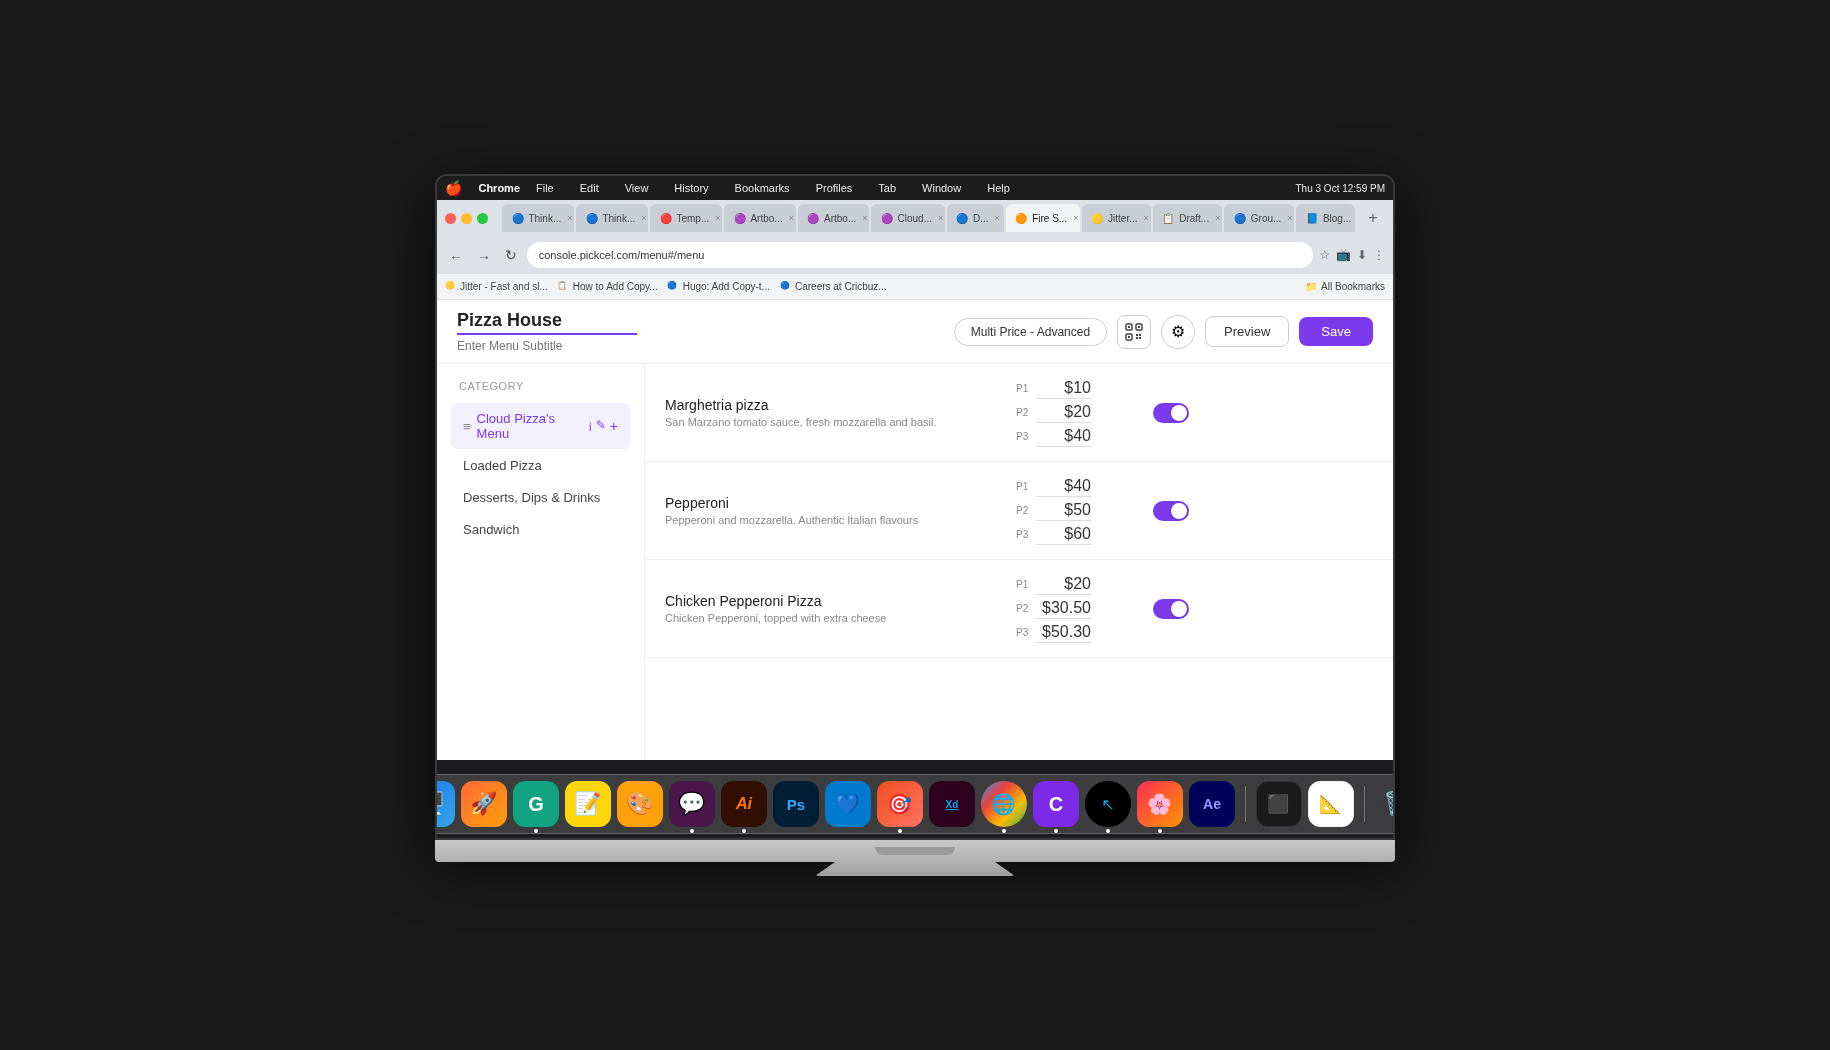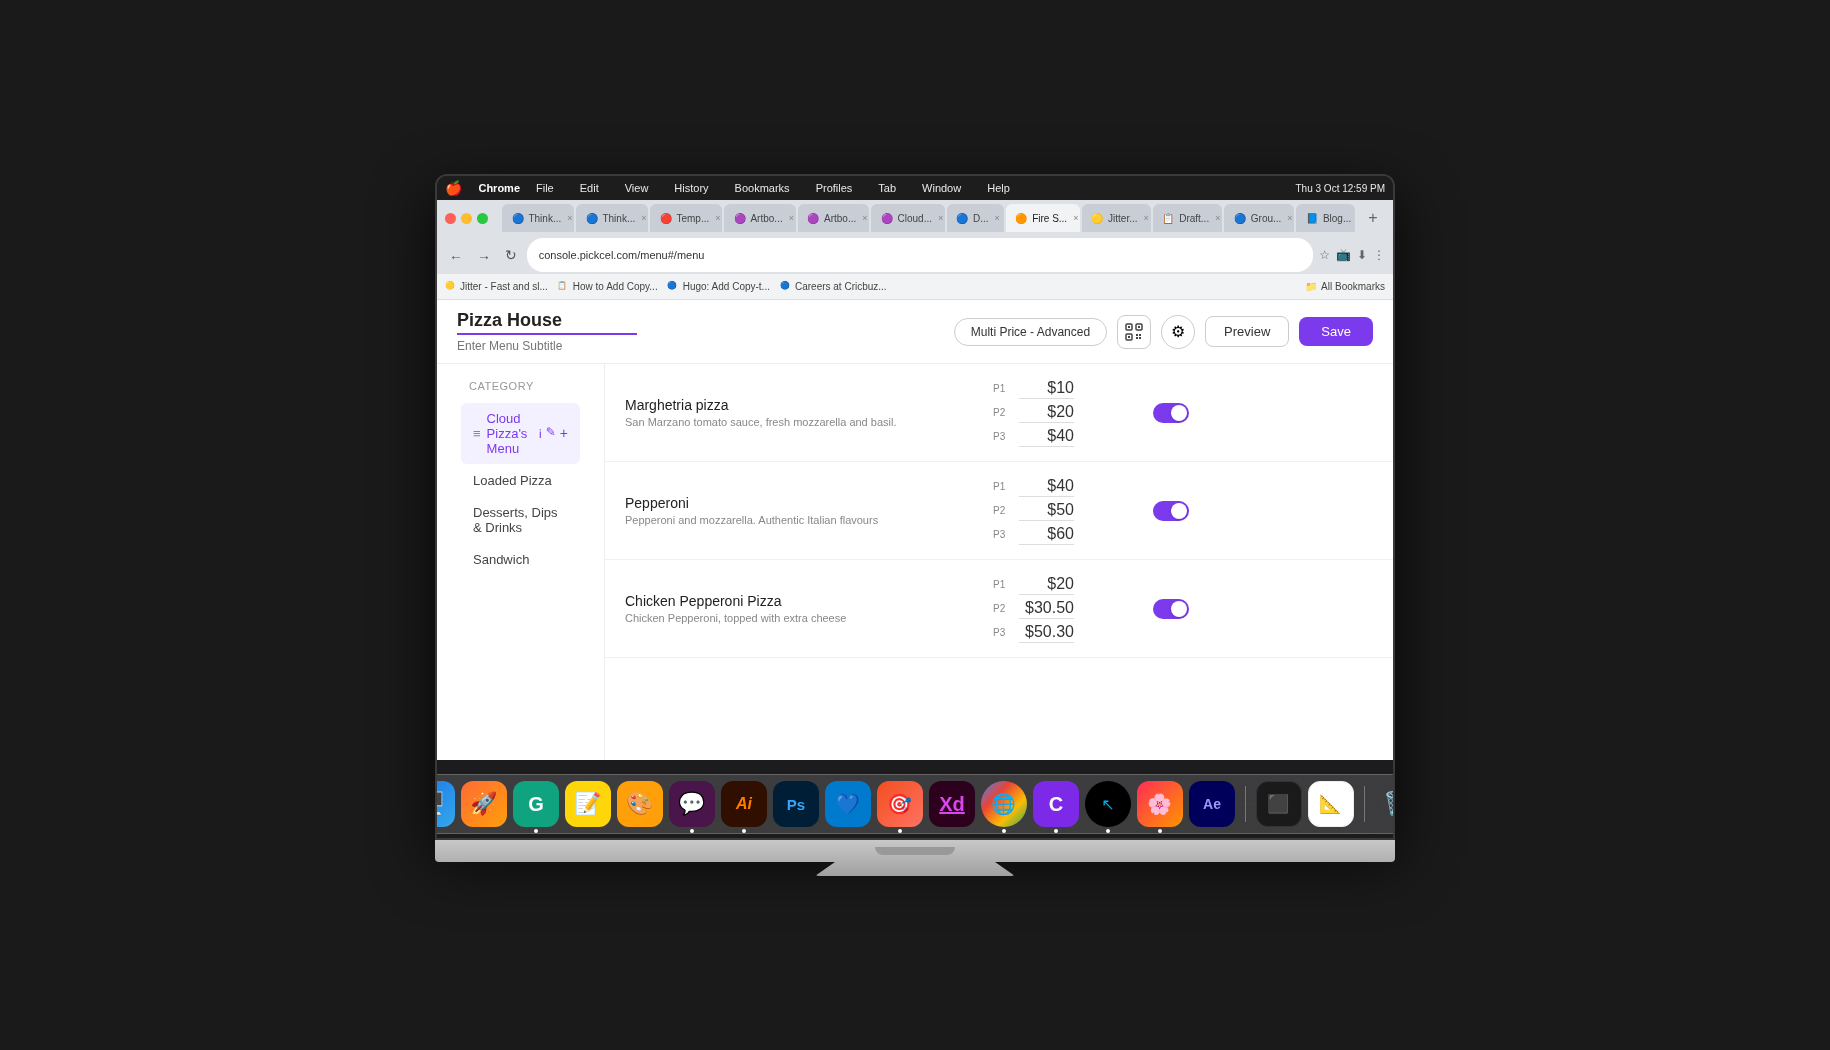--- a/index.html
+++ b/index.html
@@ -97,21 +97,21 @@
       align-items: center;
       padding: 0 8px;
       gap: 6px;
     }
     .nav-btn { font-size: 14px; color: #555; cursor: pointer; padding: 2px 4px; }
     .address-input {
       flex: 1;
       background: #fff;
       border: none;
       border-radius: 16px;
-      height: 34px;
+      height: 26px;
       padding: 0 12px;
       font-size: 11px;
       color: #333;
       outline: none;
     }
     .addr-icons { display: flex; gap: 6px; font-size: 12px; color: #666; }
 
     
     .bookmarks-bar {
       background: #f1f3f4;
@@ -226,23 +226,23 @@
     }
 
     
     .main-content {
       display: flex;
       flex: 1;
     }
 
     
     .sidebar {
-      width: 168px;
+      width: 208px;
       border-right: 1px solid #eee;
-      padding: 16px 16px;
+      padding: 16px 6px;
     }
     .sidebar-header {
       font-size: 11px;
       color: #999;
       padding: 0 16px 10px;
       font-weight: 500;
       text-transform: uppercase;
       letter-spacing: 0.5px;
     }
     .category-item {
@@ -283,21 +283,21 @@
     .menu-item-row {
       display: grid;
       grid-template-columns: 1fr 160px 120px 100px;
       padding: 14px 20px;
       border-bottom: 1px solid #f0f0f0;
       align-items: center;
     }
     .item-name { font-size: 14px; font-weight: 500; color: #222; margin-bottom: 3px; }
     .item-desc { font-size: 11px; color: #888; }
     .price-list { display: flex; flex-direction: column; gap: 3px; }
-    .price-row { display: flex; align-items: center; gap: 6px; font-size: 11px; }
+    .price-row { display: flex; align-items: center; font-size: 11px; margin-left: 23px; }
     .price-label { color: #888; font-size: 10px; min-width: 20px; }
     .price-input {
       border: none;
       border-bottom: 1px solid #ddd;
       font-size: 16px;
       color: #333;
       width: 55px;
       outline: none;
       background: transparent;
       padding: 1px 0;
@@ -699,21 +699,21 @@
           <span style="font-size:15px; font-weight:700; color:#31a8ff;">Ps</span>
         </div>
         <div class="dock-icon" style="background: #007acc;">
           <span style="font-size:20px;">💙</span>
         </div>
         <div class="dock-icon" style="background: linear-gradient(135deg, #f24e1e, #ff7262);">
           <span style="font-size:20px;">🎯</span>
           <div class="dock-dot"></div>
         </div>
         <div class="dock-icon" style="background: #2d001d;">
-          <span style="font-size:20px; font-weight:700; color:#d946ef;text-decoration:underline;">Xd</span>
+          <span style="font-size:10px; font-weight:700; color:#0ea5e9;text-decoration:underline;">Xd</span>
         </div>
         <div class="dock-icon" style="background: linear-gradient(135deg, #4285f4, #ea4335, #fbbc05, #34a853); border-radius: 50%;">
           <span style="font-size:20px;">🌐</span>
           <div class="dock-dot"></div>
         </div>
         <div class="dock-icon" style="background: #7d2ae8;">
           <span style="font-size:20px; color:white; font-weight:bold;">C</span>
           <div class="dock-dot"></div>
         </div>
         <div class="dock-icon" style="background: #000; border-radius: 50%;">

